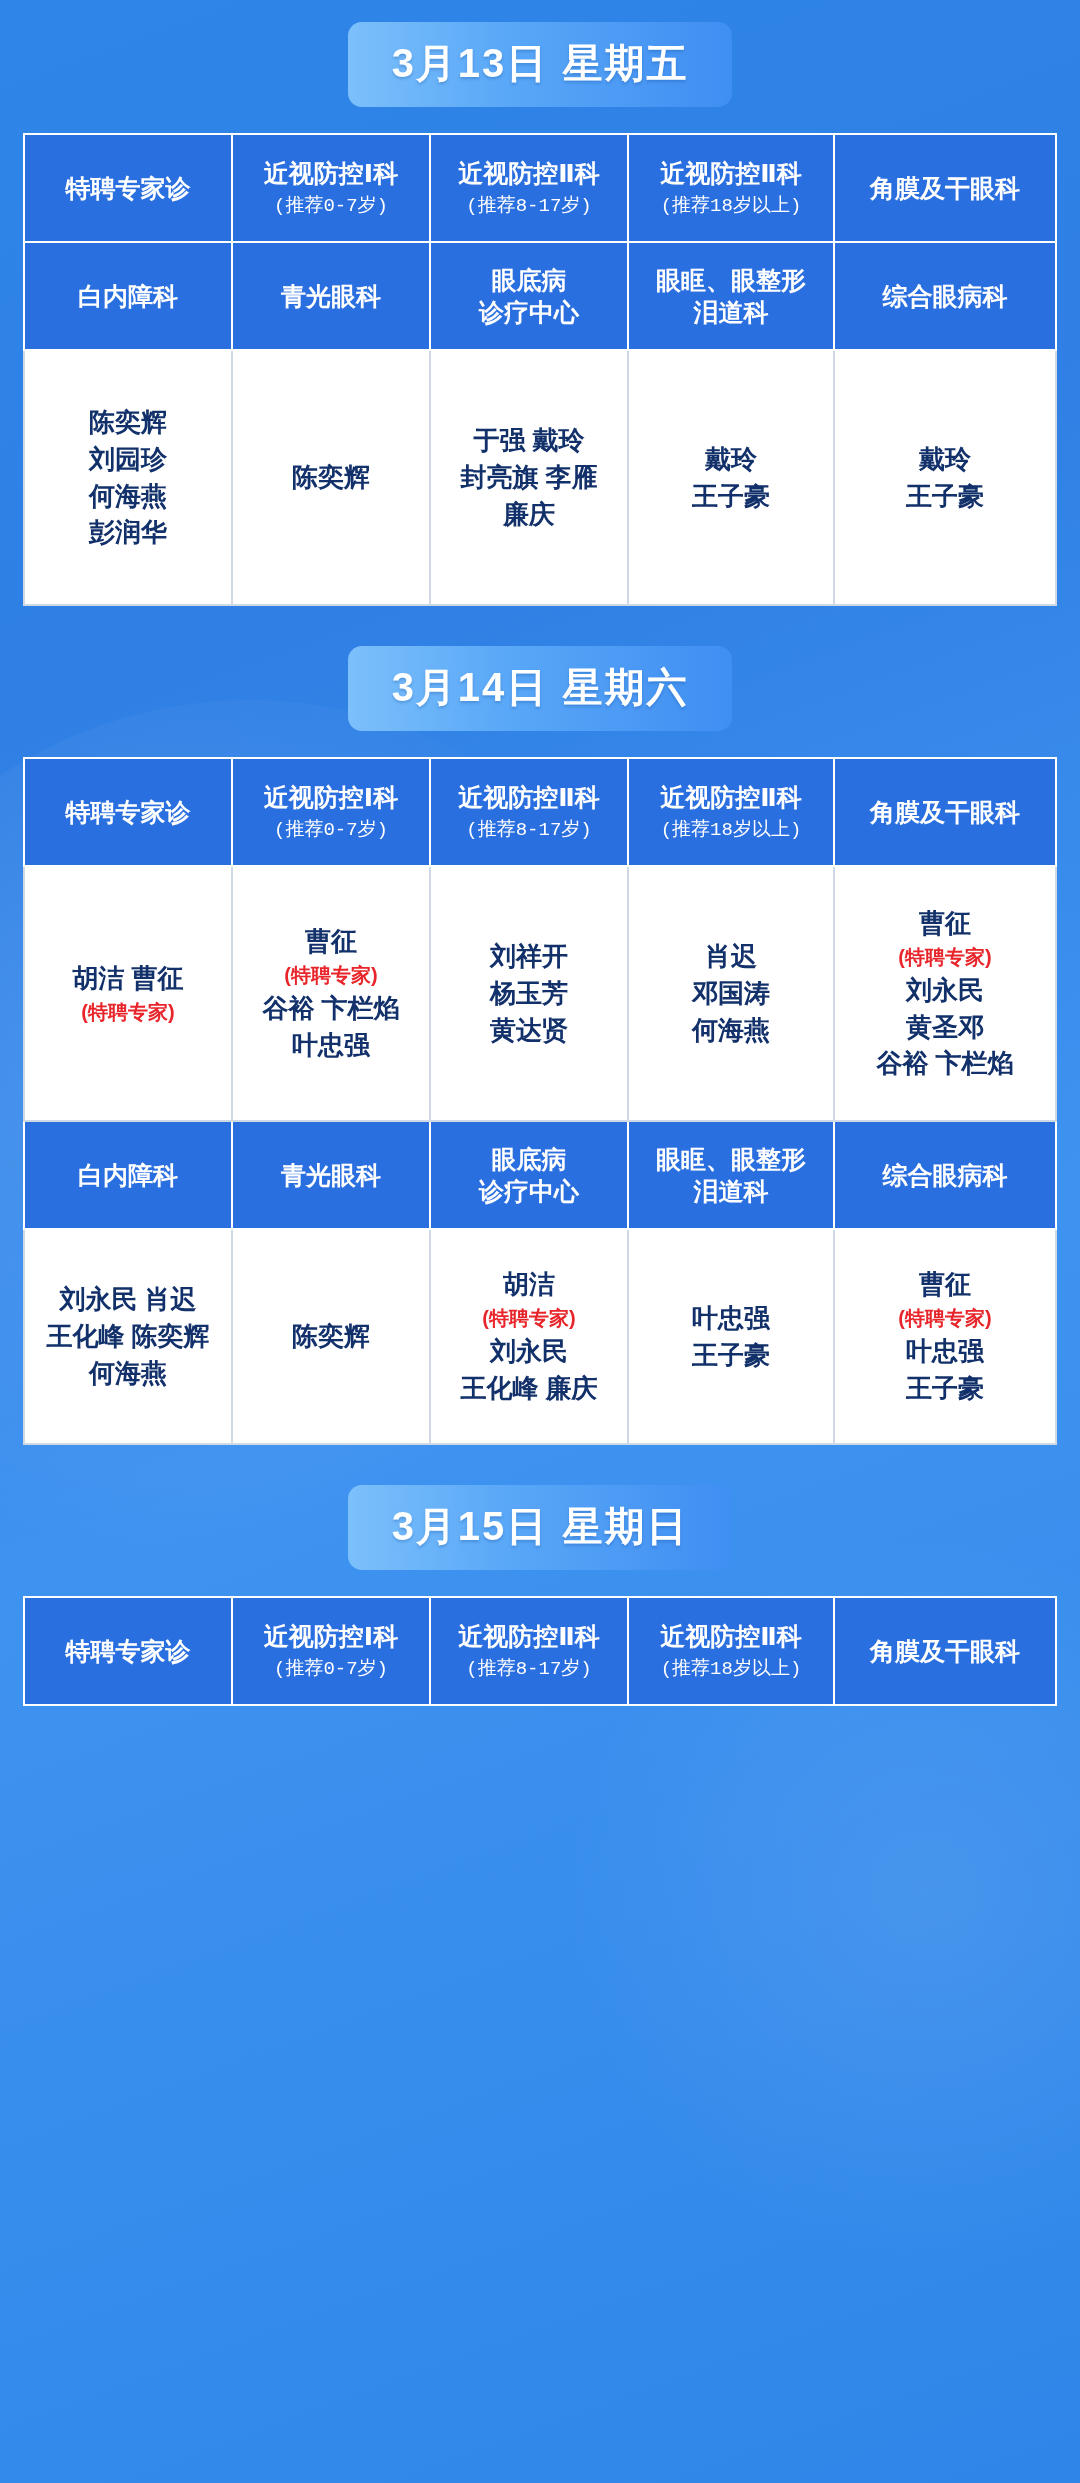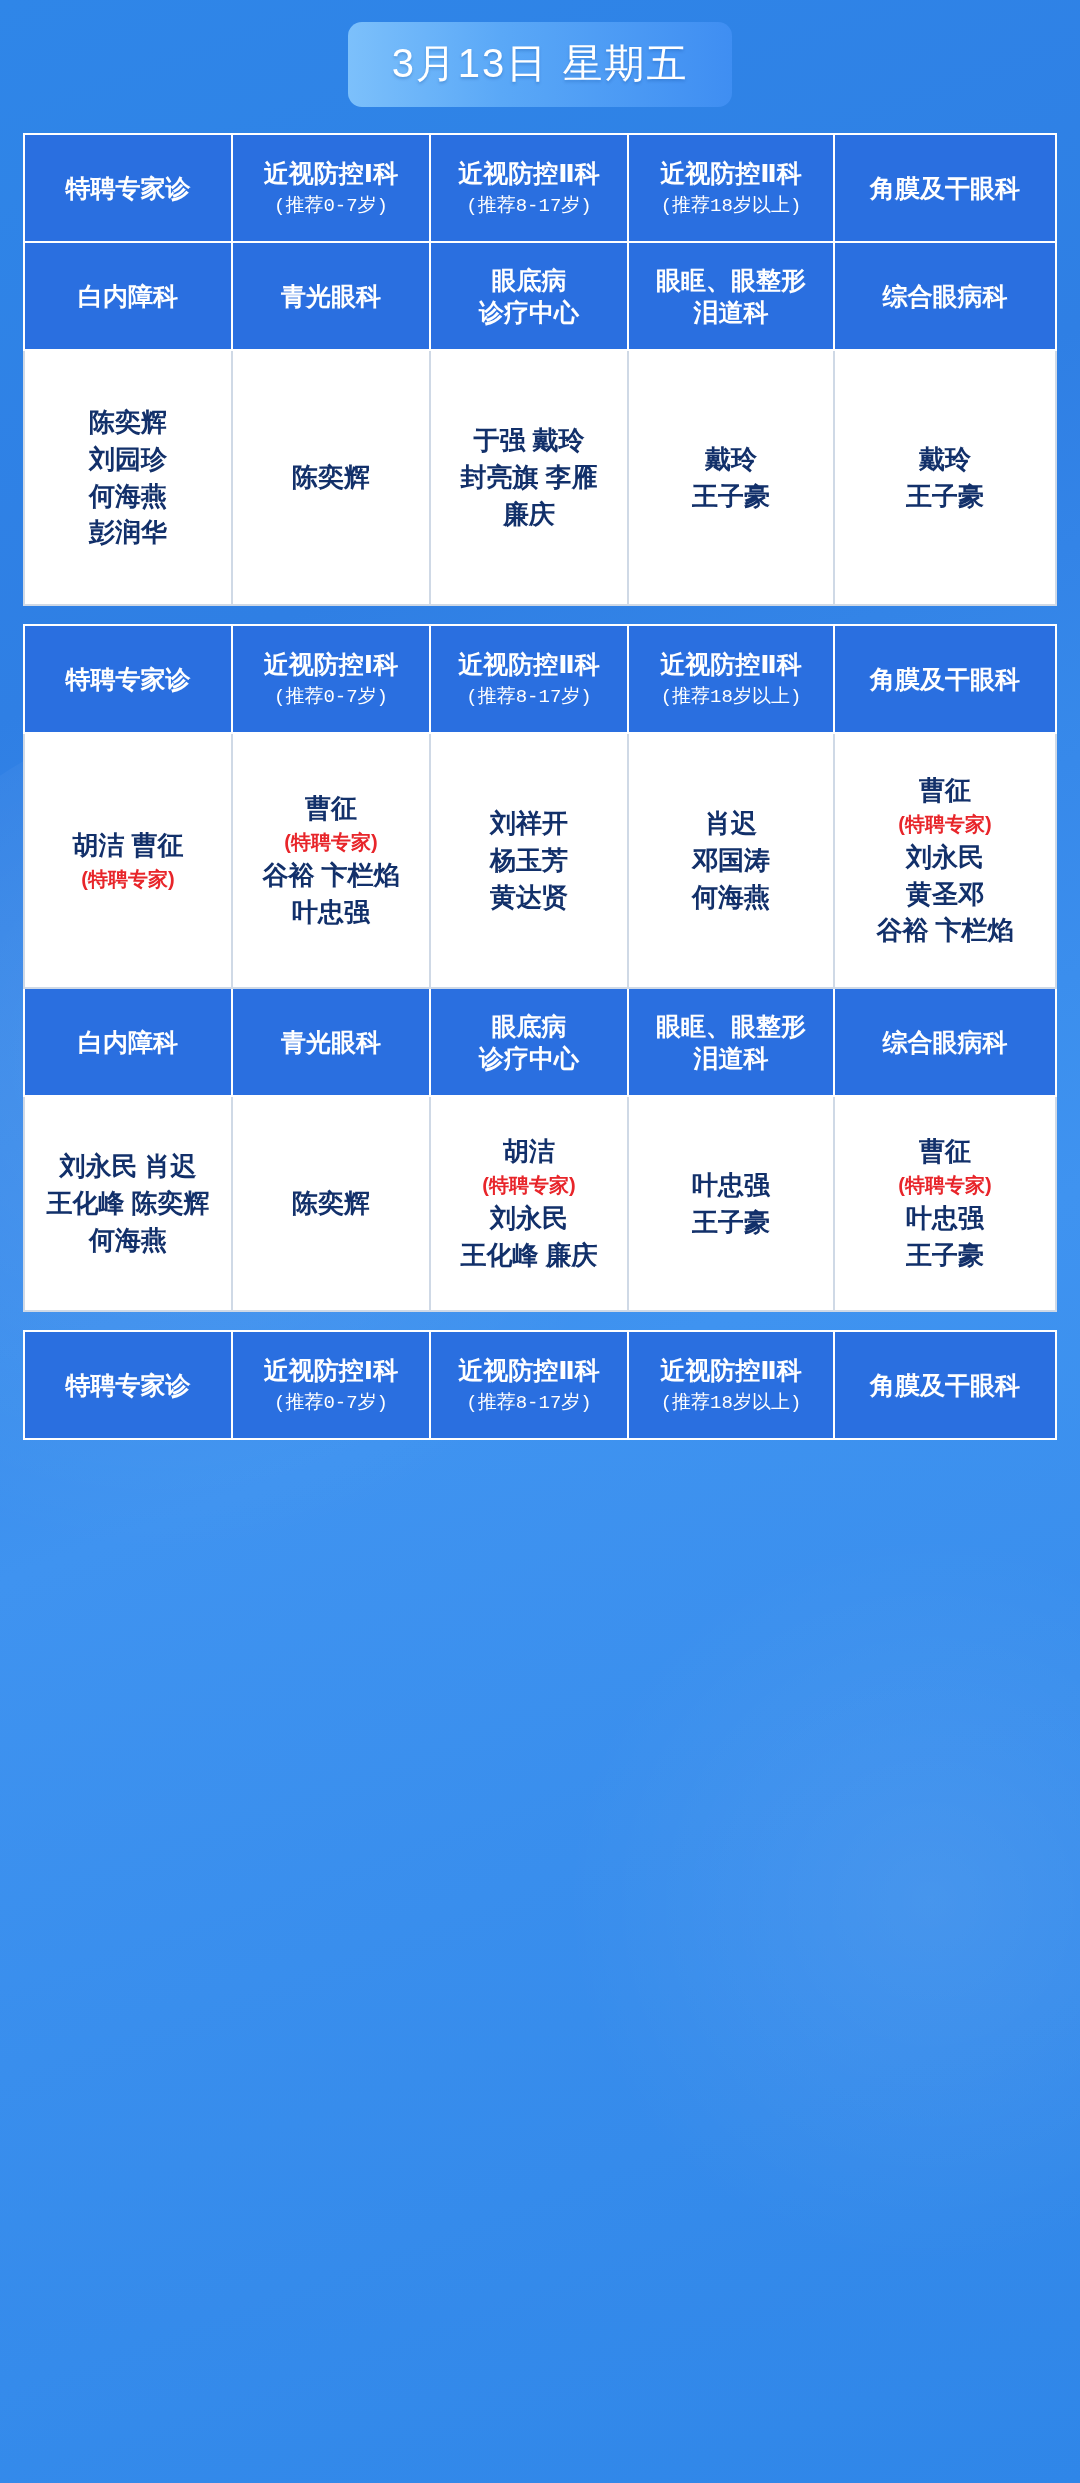--- a/index.html
+++ b/index.html
@@ -49,21 +49,21 @@
   .date-banner-wrap {
     display: flex;
     justify-content: center;
     padding: 22px 0 26px 0;
   }
   .date-banner {
     background: linear-gradient(90deg, #7cc0fb 0%, #5aa8f7 40%, #3f8ef2 100%);
     border-radius: 14px;
     padding: 14px 44px 16px 44px;
     font-size: 40px;
-    font-weight: normal;
+    font-weight: bold;
     letter-spacing: 2px;
     color: #ffffff;
     text-shadow: 0 2px 3px rgba(0,60,140,0.25);
     white-space: nowrap;
   }
   .date-banner .wd { margin-left: 14px; }
 
   .table {
     width: 1032px;
     margin: 0 auto;
@@ -209,20 +209,25 @@
             <span class="line">王子豪</span>
           </td>
         </tr>
       </tbody>
     </table>
   </div>
 
   <div class="spacer-small"></div>
 
   <div class="day-block">
+    <div class="date-banner-wrap">
+      <div class="date-banner">
+        <span>3月14日</span><span class="wd">星期六</span>
+      </div>
+    </div>
 
     <table class="table">
       <colgroup>
           <col class="c1">
           <col class="c2">
           <col class="c3">
           <col class="c4">
           <col class="c5">
         </colgroup>
       <tbody>
@@ -320,20 +325,25 @@
             <span class="line">王子豪</span>
           </td>
         </tr>
       </tbody>
     </table>
   </div>
 
   <div class="spacer-small"></div>
 
   <div class="day-block">
+    <div class="date-banner-wrap">
+      <div class="date-banner">
+        <span>3月15日</span><span class="wd">星期日</span>
+      </div>
+    </div>
 
     <table class="table">
       <colgroup>
           <col class="c1">
           <col class="c2">
           <col class="c3">
           <col class="c4">
           <col class="c5">
         </colgroup>
       <tbody>

